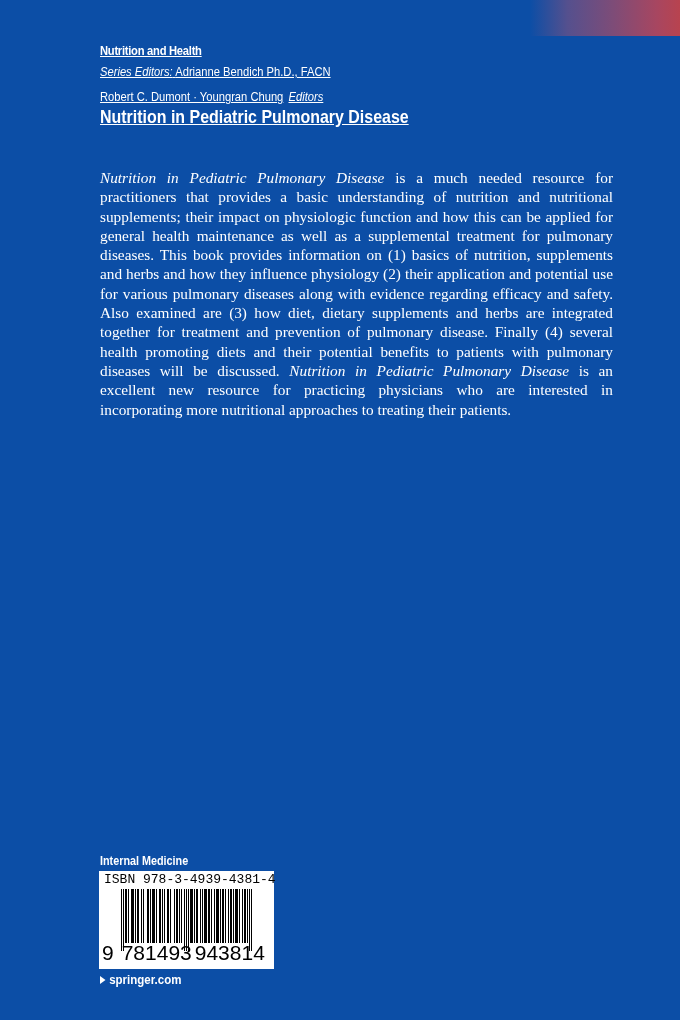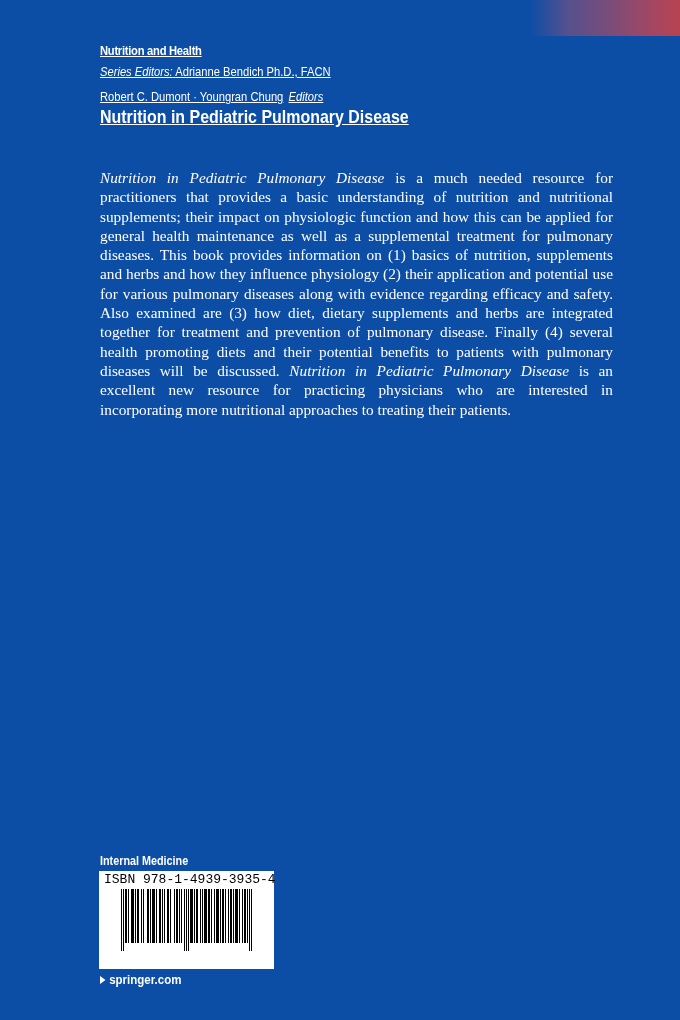--- a/index.html
+++ b/index.html
@@ -175,21 +175,21 @@
     <span>Robert C. Dumont · Youngran Chung</span><span class="role">Editors</span>
   </div>
   <div class="book-title">Nutrition in Pediatric Pulmonary Disease</div>
 </div>
 
 <p class="description"><em>Nutrition in Pediatric Pulmonary Disease</em><span> is a much needed resource for practitioners that provides a basic understanding of nutrition and nutritional supplements; their impact on physiologic function and how this can be applied for general health maintenance as well as a supplemental treatment for pulmonary diseases. This book provides information on (1) basics of nutrition, supplements and herbs and how they influence physiology (2) their application and potential use for various pulmonary diseases along with evidence regarding efficacy and safety. Also examined are (3) how diet, dietary supplements and herbs are integrated together for treatment and prevention of pulmonary disease. Finally (4) several health promoting diets and their potential benefits to patients with pulmonary diseases will be discussed. </span><em>Nutrition in Pediatric Pulmonary Disease</em><span> is an excellent new resource for practicing physicians who are interested in incorporating more nutritional approaches to treating their patients.</span></p>
 
 <div class="category">Internal Medicine</div>
 
 <div class="barcode-box">
-  <div class="isbn-text">ISBN 978-1-4939-3935-4</div>
+  <div class="isbn-text">ISBN 978-3-4939-4381-4</div>
   <div class="bars" id="bars">
       <div class="bar guard" style="width: 1px;"></div>
       <div class="gap" style="width: 1px;"></div>
       <div class="bar guard" style="width: 1px;"></div>
       <div class="gap" style="width: 1px;"></div>
       <div class="bar" style="width: 2px;"></div>
       <div class="gap" style="width: 1px;"></div>
       <div class="bar" style="width: 1px;"></div>
       <div class="gap" style="width: 2px;"></div>
       <div class="bar" style="width: 3px;"></div>
@@ -274,17 +274,20 @@
       <div class="gap" style="width: 1px;"></div>
       <div class="bar" style="width: 2px;"></div>
       <div class="gap" style="width: 1px;"></div>
       <div class="bar" style="width: 1px;"></div>
       <div class="gap" style="width: 1px;"></div>
       <div class="bar guard" style="width: 1px;"></div>
       <div class="gap" style="width: 1px;"></div>
       <div class="bar guard" style="width: 1px;"></div>
       <div class="gap" style="width: 1px;"></div>
     </div>
+  <div class="ean-text">
+    <span class="lead">9</span><span>781493</span><span class="g2">943814</span>
+  </div>
 </div>
 
 <div class="website">
   <span class="arrow"></span><span>springer.com</span>
 </div>
 
 </body></html>

